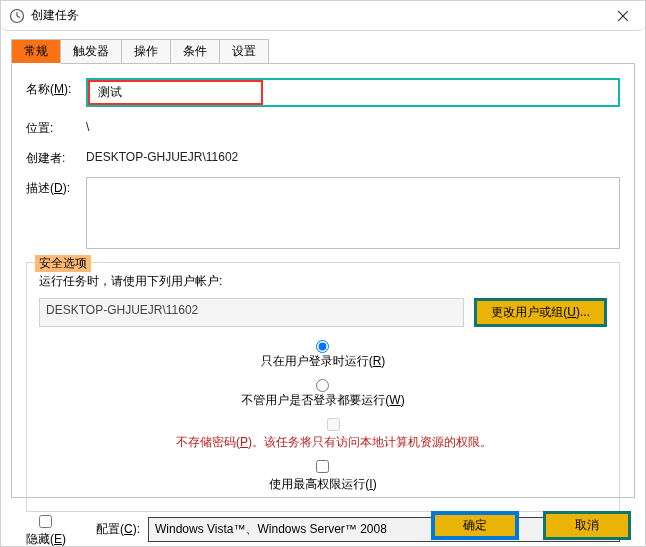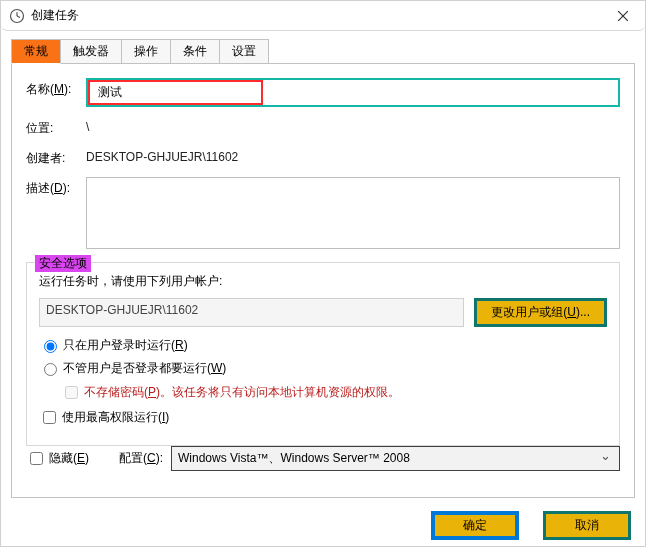--- a/index.html
+++ b/index.html
@@ -115,21 +115,21 @@
   .groupbox {
     border: 1px solid #d8d8d8;
     padding: 10px 12px 12px 12px;
     margin-top: 6px;
     position: relative;
   }
   .groupbox .legend {
     position: absolute;
     top: -8px;
     left: 8px;
-    background: #d946ef;
+    background: #fdba74;
     padding: 0 4px;
   }
   .account-row {
     display: flex;
     gap: 10px;
     margin: 8px 0 10px 0;
   }
   .account-field {
     flex: 1;
     border: 1px solid #d0d0d0;
@@ -138,21 +138,21 @@
     color: #444;
   }
   .winbtn {
     background: #eab308;
     border: 3px solid #0f766e;
     padding: 3px 14px;
     font: inherit;
     cursor: pointer;
     min-width: 120px;
   }
-  .radio-row, .check-row { display: flex; align-items: center; margin: 6px 0; }
+  .radio-row, .check-row { display: flex; align-items: center; margin: 6px 0; flex-direction: column; }
   .radio-row input, .check-row input { margin-right: 6px; }
   .disabled-text { color: #b91c1c; }
   .indent { padding-left: 22px; }
   
   .bottom-row {
     display: flex;
     align-items: center;
     margin-top: 0;
   }
   .bottom-row .spacer { width: 30px; }

